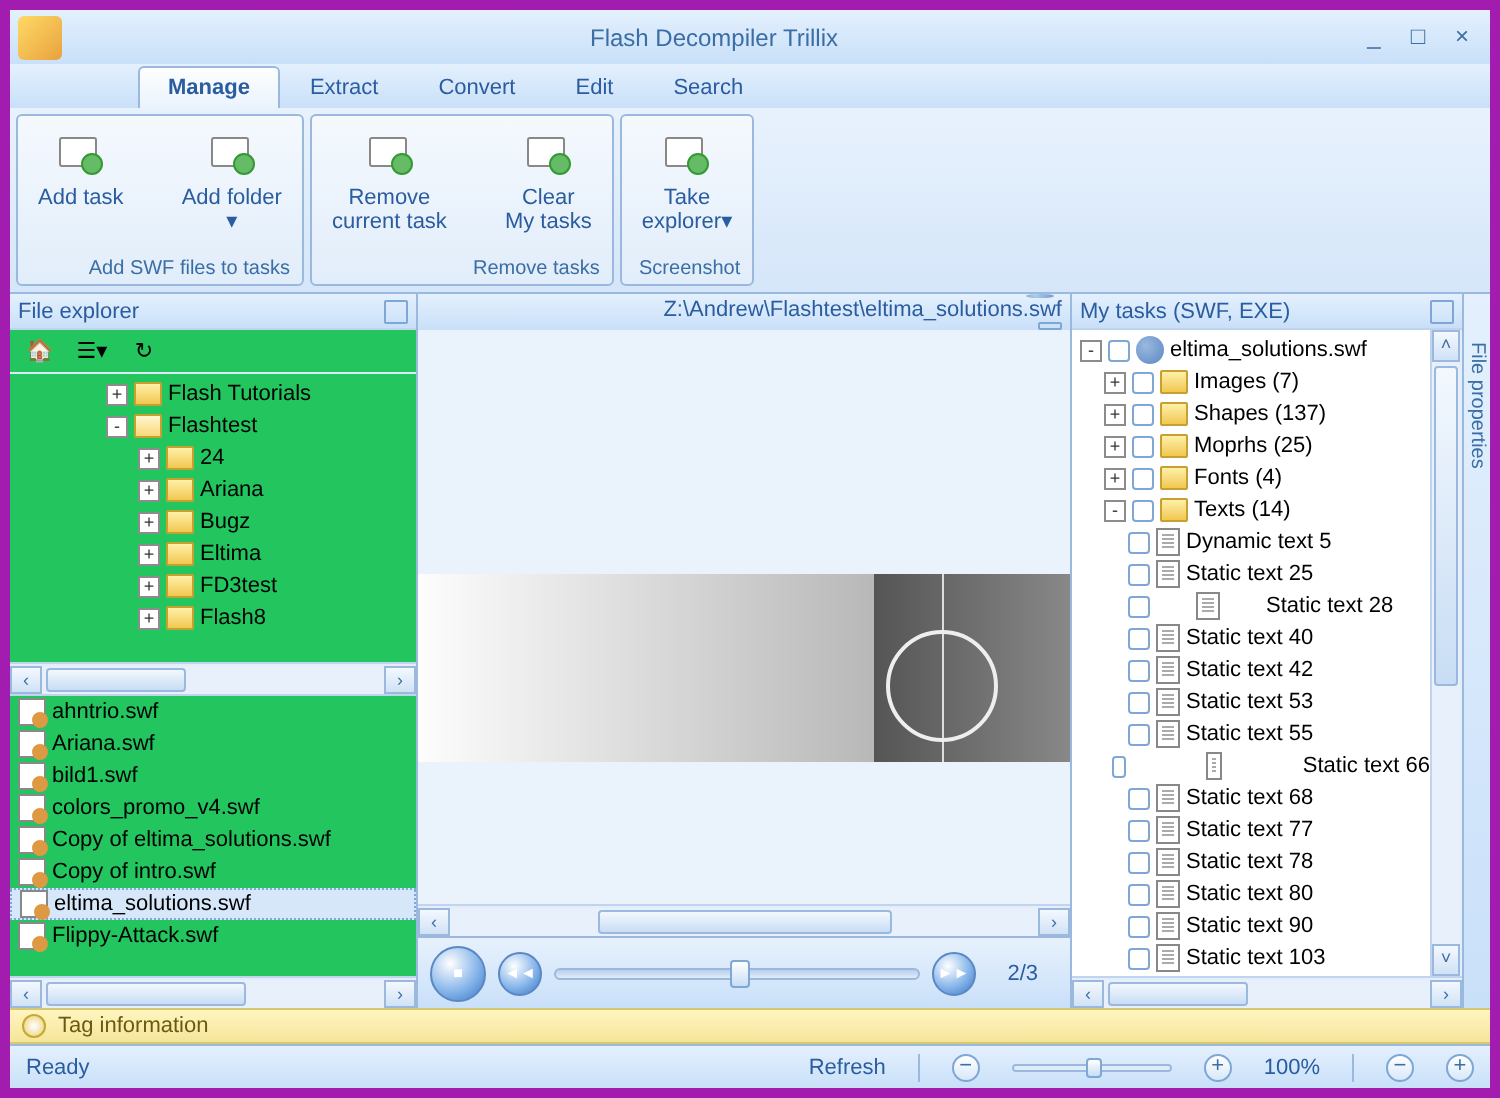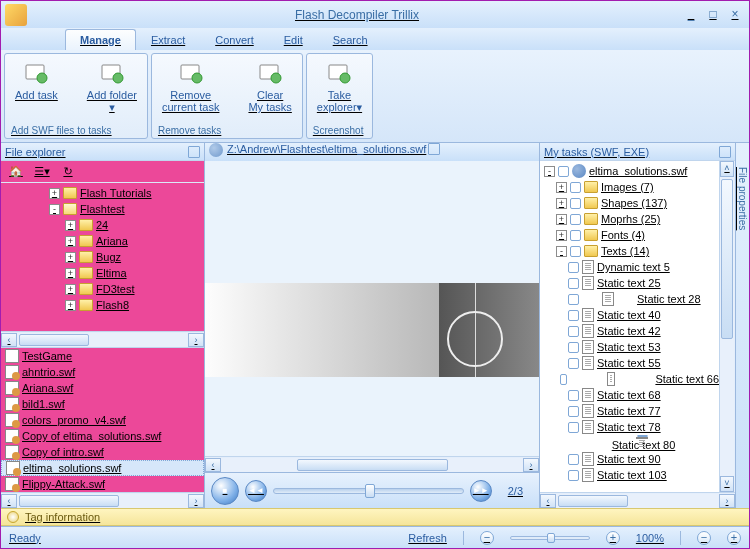--- a/index.html
+++ b/index.html
@@ -1,38 +1,38 @@
 <!DOCTYPE html>
 <html><head>
 <meta charset="utf-8">
 <style>
 * { box-sizing: border-box; margin: 0; padding: 0; font-family: Tahoma, Arial, sans-serif; font-size: 11px; }
 body { width: 750px; height: 549px; overflow: hidden; background: #fff; }
 
-.window { width: 100%; height: 100%; display: flex; flex-direction: column; border: 1px solid #a21caf; text-decoration: underline; }
+.window { width: 100%; height: 100%; display: flex; flex-direction: column; border: 5px solid #a21caf; }
 
 .titlebar { height: 27px; background: linear-gradient(#e4f0fd, #c9e0f9); display: flex; align-items: center; padding: 0 4px; }
 .app-icon { width: 22px; height: 22px; background: linear-gradient(135deg, #ffd966, #e8a23d); border-radius: 3px; margin-right: 8px; }
 .titlebar .title { flex: 1; text-align: center; color: #3a6ea5; font-weight: normal; font-size: 12px; }
 .titlebar .winbtn { width: 20px; height: 16px; margin-left: 2px; color: #3a6ea5; text-align: center; cursor: pointer; font-size: 12px; line-height: 14px; }
 
 .tabbar { height: 22px; background: linear-gradient(#e4f0fd, #c9e0f9); display: flex; align-items: flex-end; padding-left: 64px; }
 .tab { padding: 4px 14px; color: #2a5ca0; cursor: pointer; border: 1px solid transparent; border-bottom: none; border-radius: 3px 3px 0 0; }
 .tab.active { background: linear-gradient(#fdfefe, #eaf3fd); border-color: #9bb8de; color: #2a5ca0; font-weight: bold; }
 
 .ribbon { height: 93px; background: linear-gradient(#e8f2fd, #d5e6f9); border-bottom: 1px solid #9bb8de; display: flex; padding: 3px; gap: 3px; }
 .rgroup { border: 1px solid #9bb8de; border-radius: 3px; background: linear-gradient(#f5f9fe, #e1edfa); display: flex; flex-direction: column; padding: 3px 6px 0; }
 .rgroup .items { display: flex; gap: 21px; flex: 1; }
-.rgroup .caption { text-align: left; color: #3a6ea5; font-size: 10px; padding: 2px 0; }
+.rgroup .caption { text-align: right; color: #3a6ea5; font-size: 10px; padding: 2px 0; }
 .rbtn { display: flex; flex-direction: column; align-items: center; justify-content: flex-start; padding: 2px 4px; cursor: pointer; min-width: 44px; }
 .rbtn .ricon { width: 28px; height: 28px; margin-bottom: 2px; display: flex; align-items: center; justify-content: center; }
 .rbtn .rlabel { text-align: center; color: #2a5ca0; line-height: 12px; white-space: pre; }
 
 .body { flex: 1; display: flex; min-height: 0; }
-.left { width: 204px; display: flex; flex-direction: column; border-right: 1px solid #9bb8de; background: #ec4899; }
+.left { width: 204px; display: flex; flex-direction: column; border-right: 1px solid #9bb8de; background: #22c55e; }
 .mid { flex: 1; display: flex; flex-direction: column; border-right: 1px solid #9bb8de; background: #eaf3fc; min-width: 0; }
 .right { width: 195px; display: flex; flex-direction: column; background: #fff; }
 .sidebar-tab { width: 14px; background: linear-gradient(#e4f0fd, #c9e0f9); border-left: 1px solid #9bb8de; display: flex; align-items: flex-start; justify-content: center; padding-top: 24px; }
 .sidebar-tab span { writing-mode: vertical-rl; color: #3a6ea5; font-size: 10px; }
 
 .panel-header { height: 18px; background: linear-gradient(#e4f0fd, #c9e0f9); border-bottom: 1px solid #c0d5ed; display: flex; align-items: center; padding: 0 4px; color: #2a5ca0; }
 .panel-header .spacer { flex: 1; }
 .pin { width: 12px; height: 12px; border: 1px solid #7fa7d6; border-radius: 1px; margin-left: 2px; cursor: pointer; }
 
 .toolbar { height: 22px; display: flex; align-items: center; gap: 8px; padding: 0 6px; border-bottom: 1px solid #dce9f8; }
@@ -53,21 +53,21 @@
 .sbtn { width: 16px; height: 14px; background: linear-gradient(#f3f8fe, #d0e2f6); border: 1px solid #9bb8de; cursor: pointer; text-align: center; font-size: 9px; color: #3a6ea5; line-height: 12px; }
 .strack { flex: 1; height: 14px; background: #e8f0fb; position: relative; }
 .sthumb { position: absolute; height: 12px; top: 1px; background: linear-gradient(#f3f8fe, #c8ddf4); border: 1px solid #9bb8de; border-radius: 2px; }
 
 .filelist { flex: 1; overflow: auto; border-top: 1px solid #c0d5ed; }
 .file-row { display: flex; align-items: center; height: 16px; padding: 0 4px; cursor: pointer; }
 .file-row.selected { background: #d6e7fa; border: 1px dotted #7fa7d6; }
 .file-icon { width: 14px; height: 14px; margin-right: 3px; background: #fff; border: 1px solid #888; position: relative; }
 .file-icon.swf::after { content: ""; position: absolute; right: -2px; bottom: -2px; width: 8px; height: 8px; background: #d94; border-radius: 50%; }
 
-.path-bar { height: 18px; background: linear-gradient(#e4f0fd, #c9e0f9); display: flex; align-items: flex-start; padding: 0 4px; color: #2a5ca0; }
+.path-bar { height: 18px; background: linear-gradient(#e4f0fd, #c9e0f9); display: flex; align-items: flex-end; padding: 0 4px; color: #2a5ca0; flex-direction: column; }
 .path-bar .ricon-sm { width: 14px; height: 14px; border-radius: 50%; background: radial-gradient(circle at 35% 35%, #b0cae9, #7099cc); margin-right: 4px; }
 
 .preview { flex: 1; background: #eaf3fc; position: relative; overflow: hidden; }
 .flashobj { position: absolute; left: 0; right: 0; top: 122px; height: 94px; background: linear-gradient(90deg, #fdfdfd 0%, #b8b8b8 70%, #555 70%, #888 100%); }
 .flashobj .circle { position: absolute; right: 36px; top: 28px; width: 56px; height: 56px; border: 2px solid #eee; border-radius: 50%; }
 .flashobj .vline { position: absolute; right: 63px; top: 0; bottom: 0; width: 1px; background: #ddd; }
 
 .player { height: 36px; background: linear-gradient(#e7f1fd, #c9e0f9); border-top: 1px solid #9bb8de; display: flex; align-items: center; padding: 0 6px; gap: 6px; }
 .roundbtn { width: 22px; height: 22px; border-radius: 50%; background: radial-gradient(circle at 35% 30%, #fff, #7fb0e8 60%, #3a77c0); border: 1px solid #5a88c4; cursor: pointer; display: flex; align-items: center; justify-content: center; color: #fff; font-size: 8px; }
 .roundbtn.big { width: 28px; height: 28px; }
@@ -237,24 +237,20 @@
         </div>
       <div class="hscroll">
         <div class="sbtn">‹</div>
         <div class="strack">
             <div class="sthumb" style="left:2px;width:70px"></div>
           </div>
         <div class="sbtn">›</div>
       </div>
       <div class="filelist" id="filelist">
           <div class="file-row">
-            <span class="file-icon"></span>
-            <span>TestGame</span>
-          </div>
-          <div class="file-row">
             <span class="file-icon swf"></span>
             <span>ahntrio.swf</span>
           </div>
           <div class="file-row">
             <span class="file-icon swf"></span>
             <span>Ariana.swf</span>
           </div>
           <div class="file-row">
             <span class="file-icon swf"></span>
             <span>bild1.swf</span>
@@ -412,21 +408,21 @@
             <div class="tree-row" style="padding-left: 28px;">
               <span class="check"></span>
               <span class="txt-icon"></span>
               <span>Static text 77</span>
             </div>
             <div class="tree-row" style="padding-left: 28px;">
               <span class="check"></span>
               <span class="txt-icon"></span>
               <span>Static text 78</span>
             </div>
-            <div class="tree-row" style="padding-left: 28px; flex-direction: column;">
+            <div class="tree-row" style="padding-left: 28px;">
               <span class="check"></span>
               <span class="txt-icon"></span>
               <span>Static text 80</span>
             </div>
             <div class="tree-row" style="padding-left: 28px;">
               <span class="check"></span>
               <span class="txt-icon"></span>
               <span>Static text 90</span>
             </div>
             <div class="tree-row" style="padding-left: 28px;">

